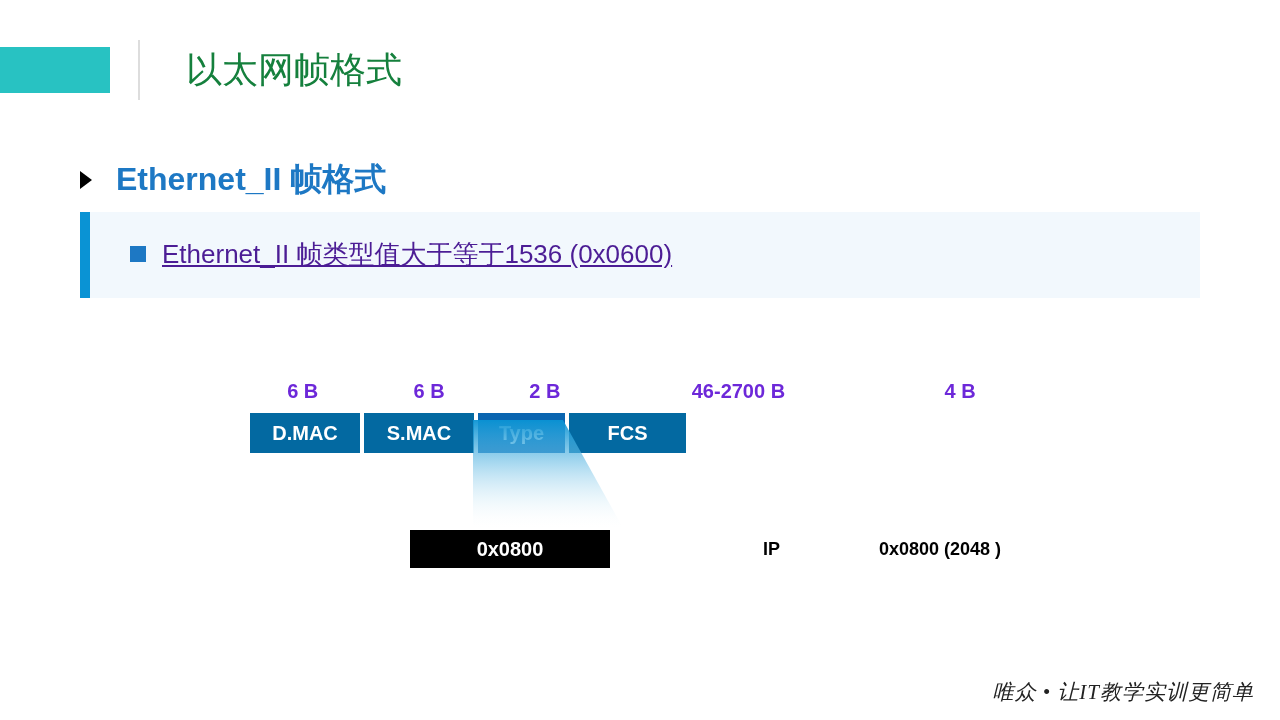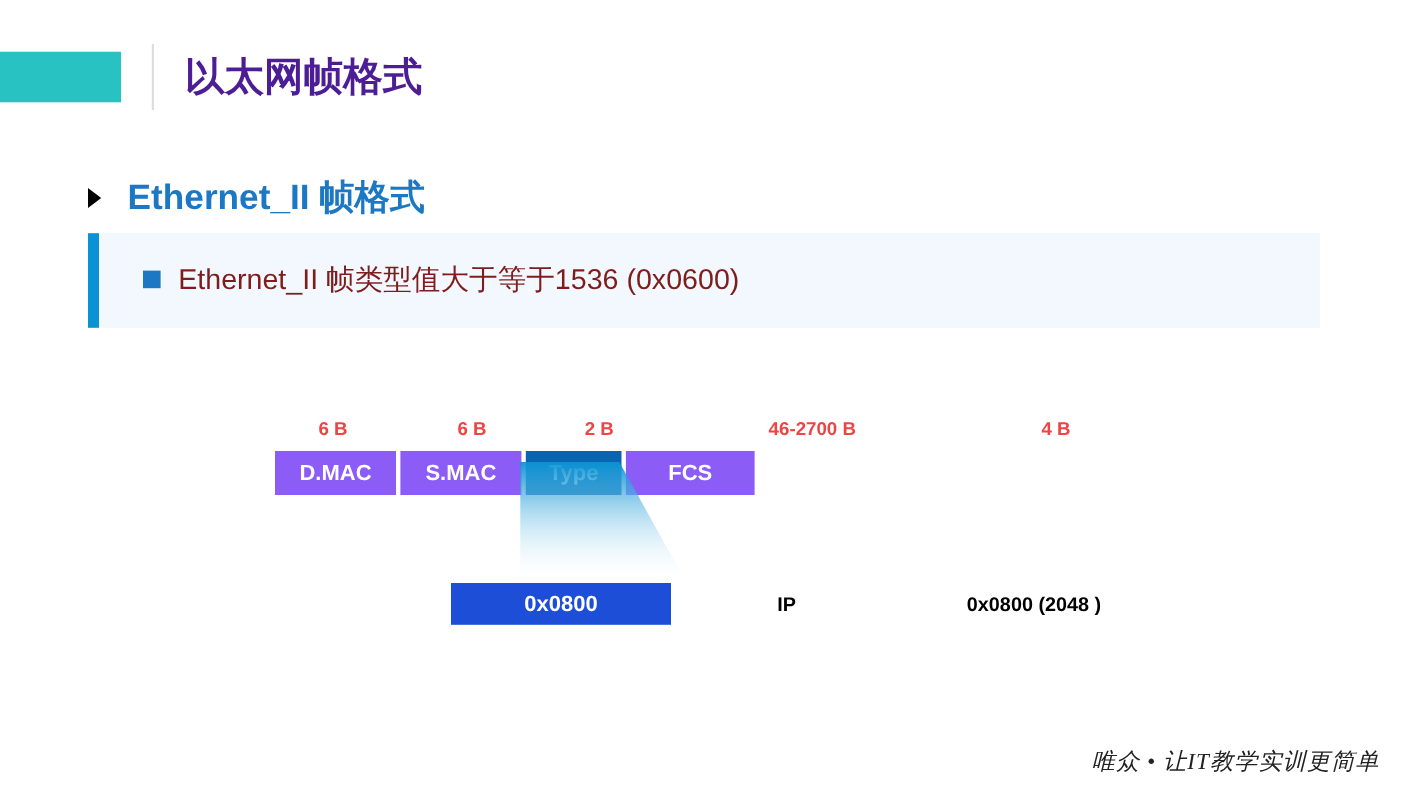--- a/index.html
+++ b/index.html
@@ -22,23 +22,23 @@
     width: 110px; height: 46px;
     background: #28c2c2;
   }
   .title-sep {
     width: 30px; height: 100%;
     border-left: 2px solid #ddd;
     margin-left: 28px;
   }
   .title {
     font-size: 36px;
-    font-weight: 700;
-    color: #4c1d95;
-    margin-left: 0;
+    font-weight: 400;
+    color: #15803d;
+    margin-left: 18px;
   }
   .subtitle-row {
     position: absolute;
     top: 158px; left: 80px;
     display: flex;
     align-items: center;
   }
   .arrow-right {
     width: 0; height: 0;
     border-top: 9px solid transparent;
@@ -56,58 +56,59 @@
     top: 212px; left: 80px;
     width: 1120px;
     background: #f2f8fd;
     border-left: 10px solid #0a93d4;
     padding: 22px 30px 24px 40px;
   }
   .info-item {
     display: flex;
     align-items: center;
     font-size: 26px;
-    color: #7f1d1d;
+    color: #4c1d95;
     line-height: 1.55;
+    text-decoration: underline;
   }
   .square-bullet {
     width: 16px; height: 16px;
     background: #1d78c4;
     margin-right: 16px;
     flex-shrink: 0;
   }
   .frame-diagram {
     position: absolute;
     top: 380px; left: 250px;
     width: 780px;
   }
   .byte-labels {
     display: flex;
-    font-size: 17px;
-    font-weight: 700;
-    color: #ef4444;
+    font-size: 20px;
+    font-weight: 700;
+    color: #6d28d9;
     margin-bottom: 10px;
     gap: 21px;
   }
   .byte-labels span { text-align: center; }
   .b-dmac { width: 113px; }
   .b-smac { width: 113px; }
   .b-type { width: 90px;  }
   .b-data { width: 280px; }
   .b-fcs  { width: 150px; }
   .frame-row { display: flex; }
   .cell {
     height: 40px;
     display: flex;
     align-items: center;
     justify-content: center;
     color: #fff;
     font-size: 20px;
     font-weight: 700;
-    background: #8b5cf6;
+    background: #0369a1;
     margin-right: 4px;
   }
   .c-dmac { width: 110px; }
   .c-smac { width: 110px; }
   .c-type { width: 87px; background: #0a65b0; }
   .c-data { width: 277px; }
   .c-fcs  { width: 117px; }
   .funnel {
     position: absolute;
     top: 40px; left: 223px;
@@ -119,31 +120,31 @@
     top: 150px; left: 160px;
     width: 700px;
   }
   .type-row {
     display: flex;
     align-items: center;
     margin-bottom: 34px;
   }
   .type-box {
     width: 200px; height: 38px;
-    background: #1d4ed8;
+    background: #000000;
     color: #fff;
     font-size: 20px;
     font-weight: 700;
     display: flex;
     align-items: center;
     justify-content: center;
   }
   .type-proto {
     width: 130px;
-    text-align: center;
+    text-align: right;
     font-size: 18px;
     font-weight: 700;
     color: #000;
     margin-left: 40px;
   }
   .type-val {
     width: 200px;
     text-align: center;
     font-size: 18px;
     font-weight: 700;

